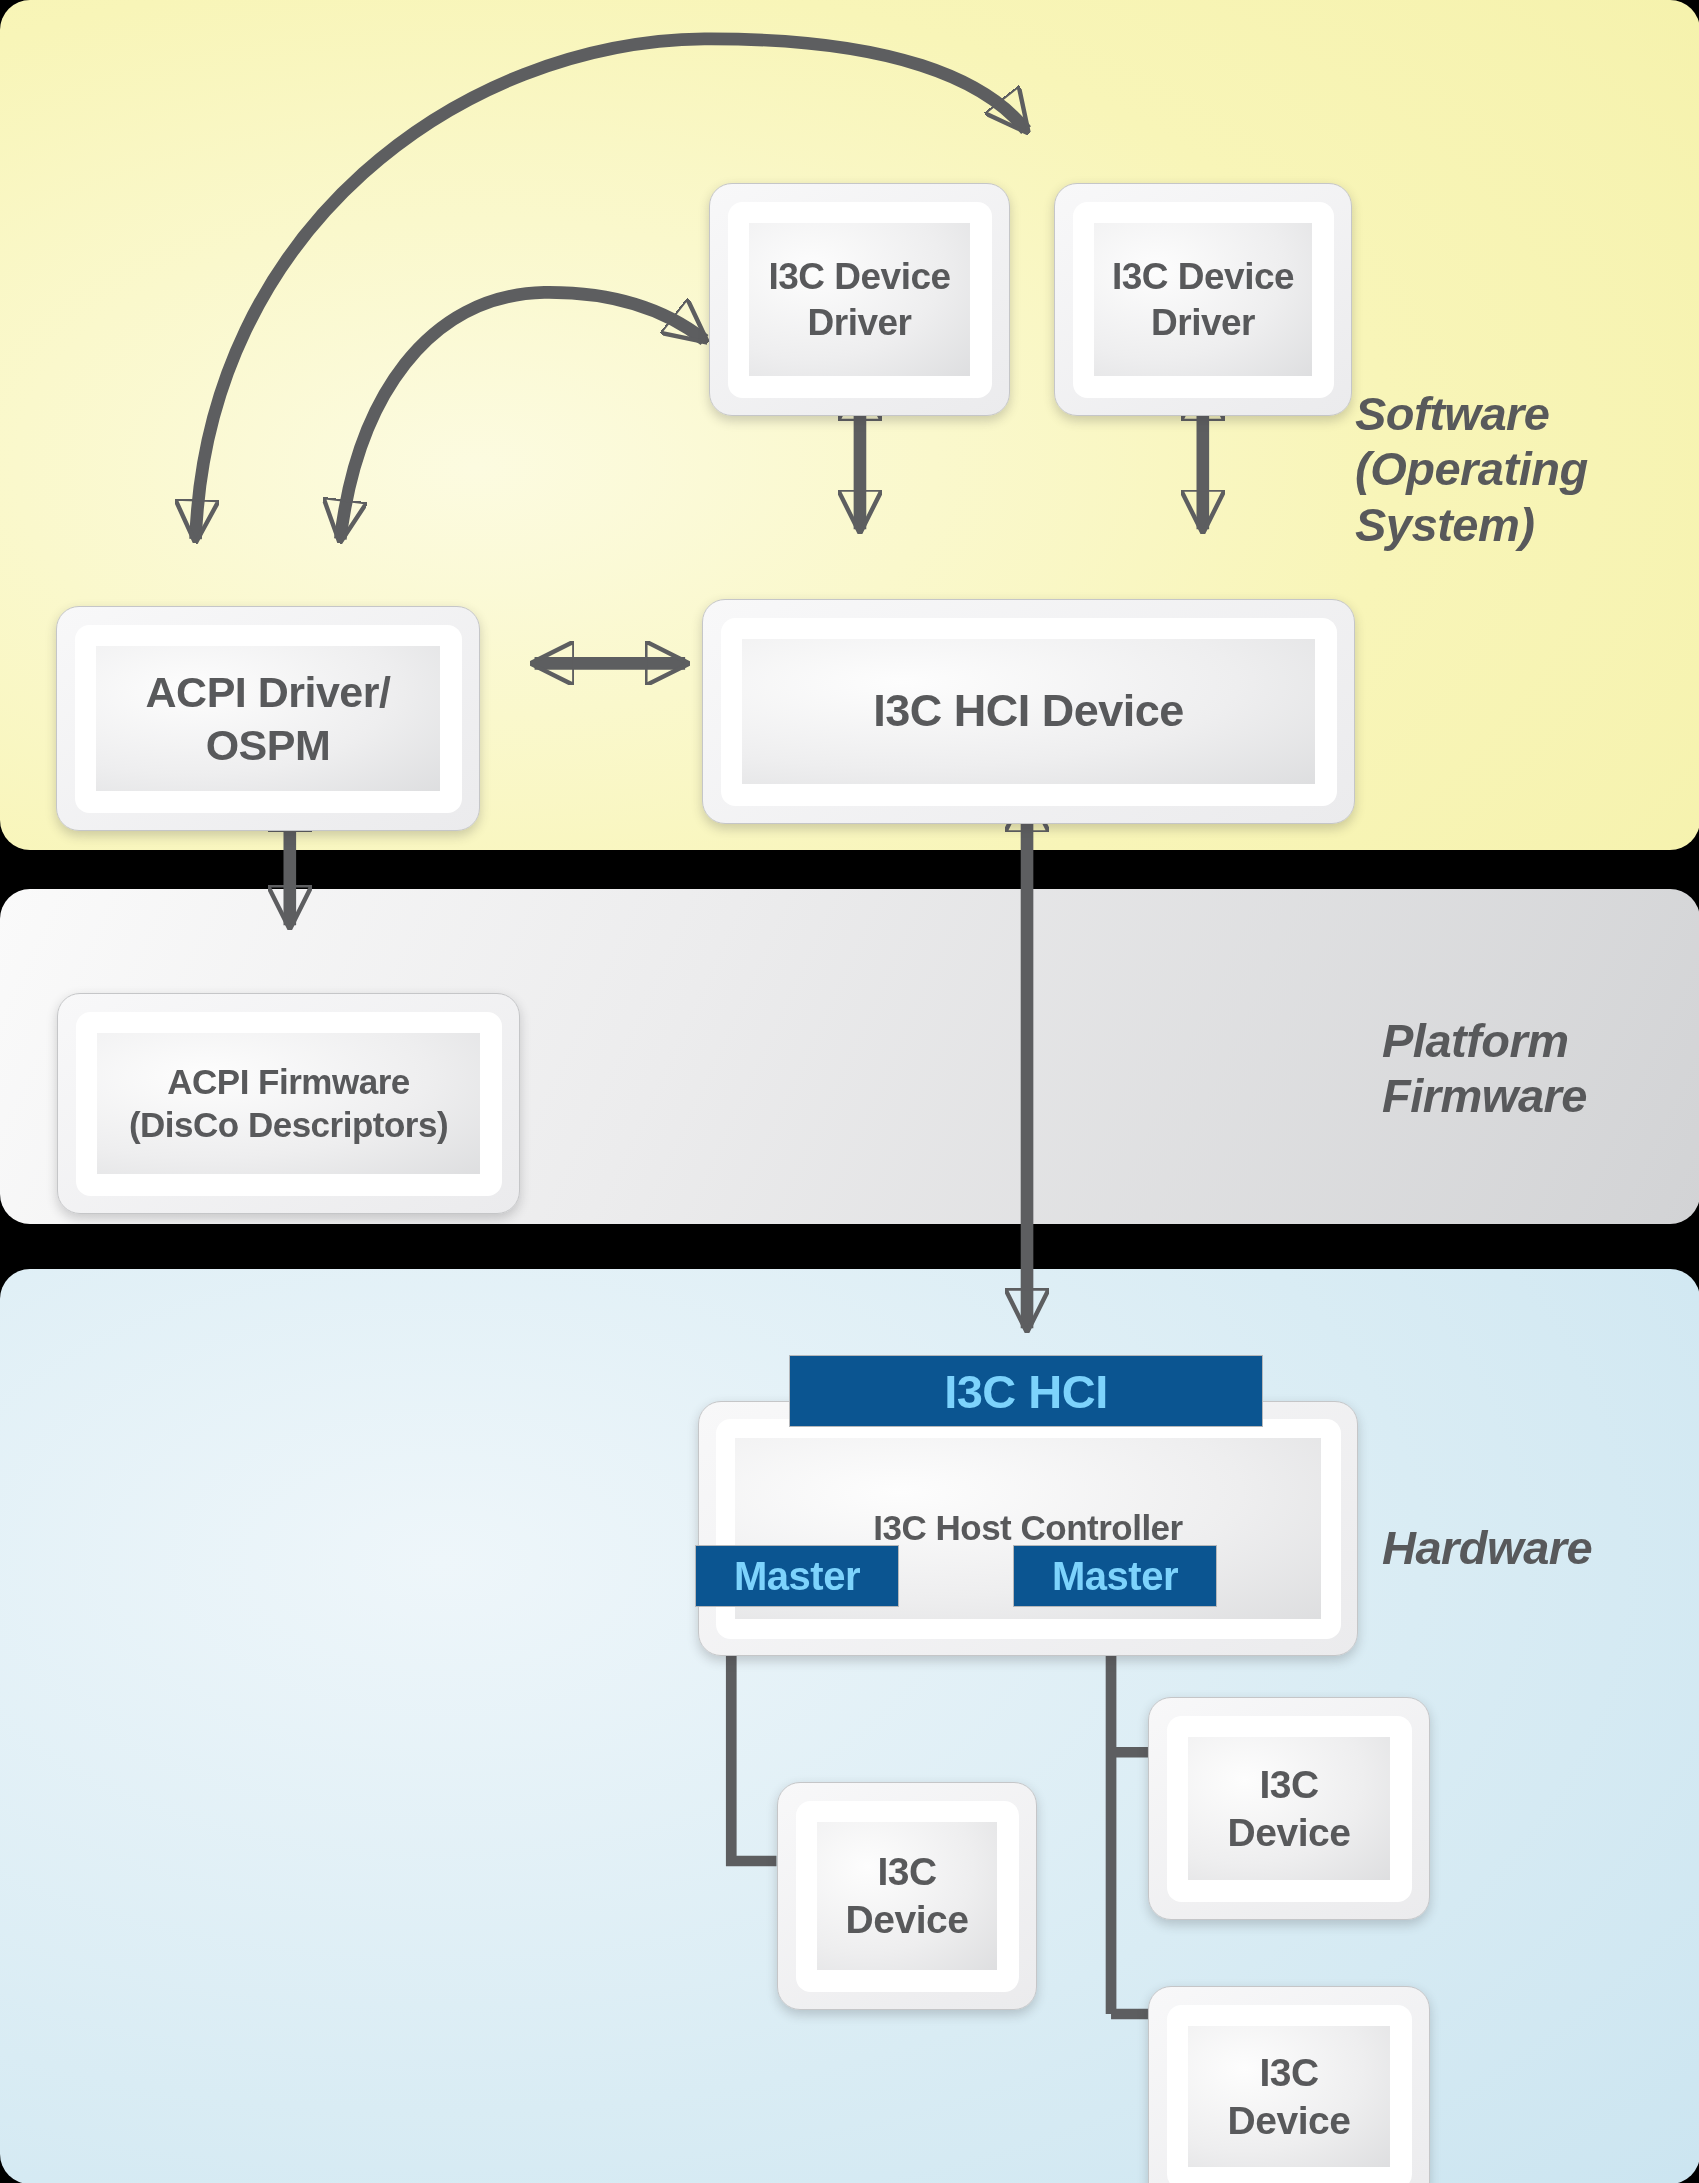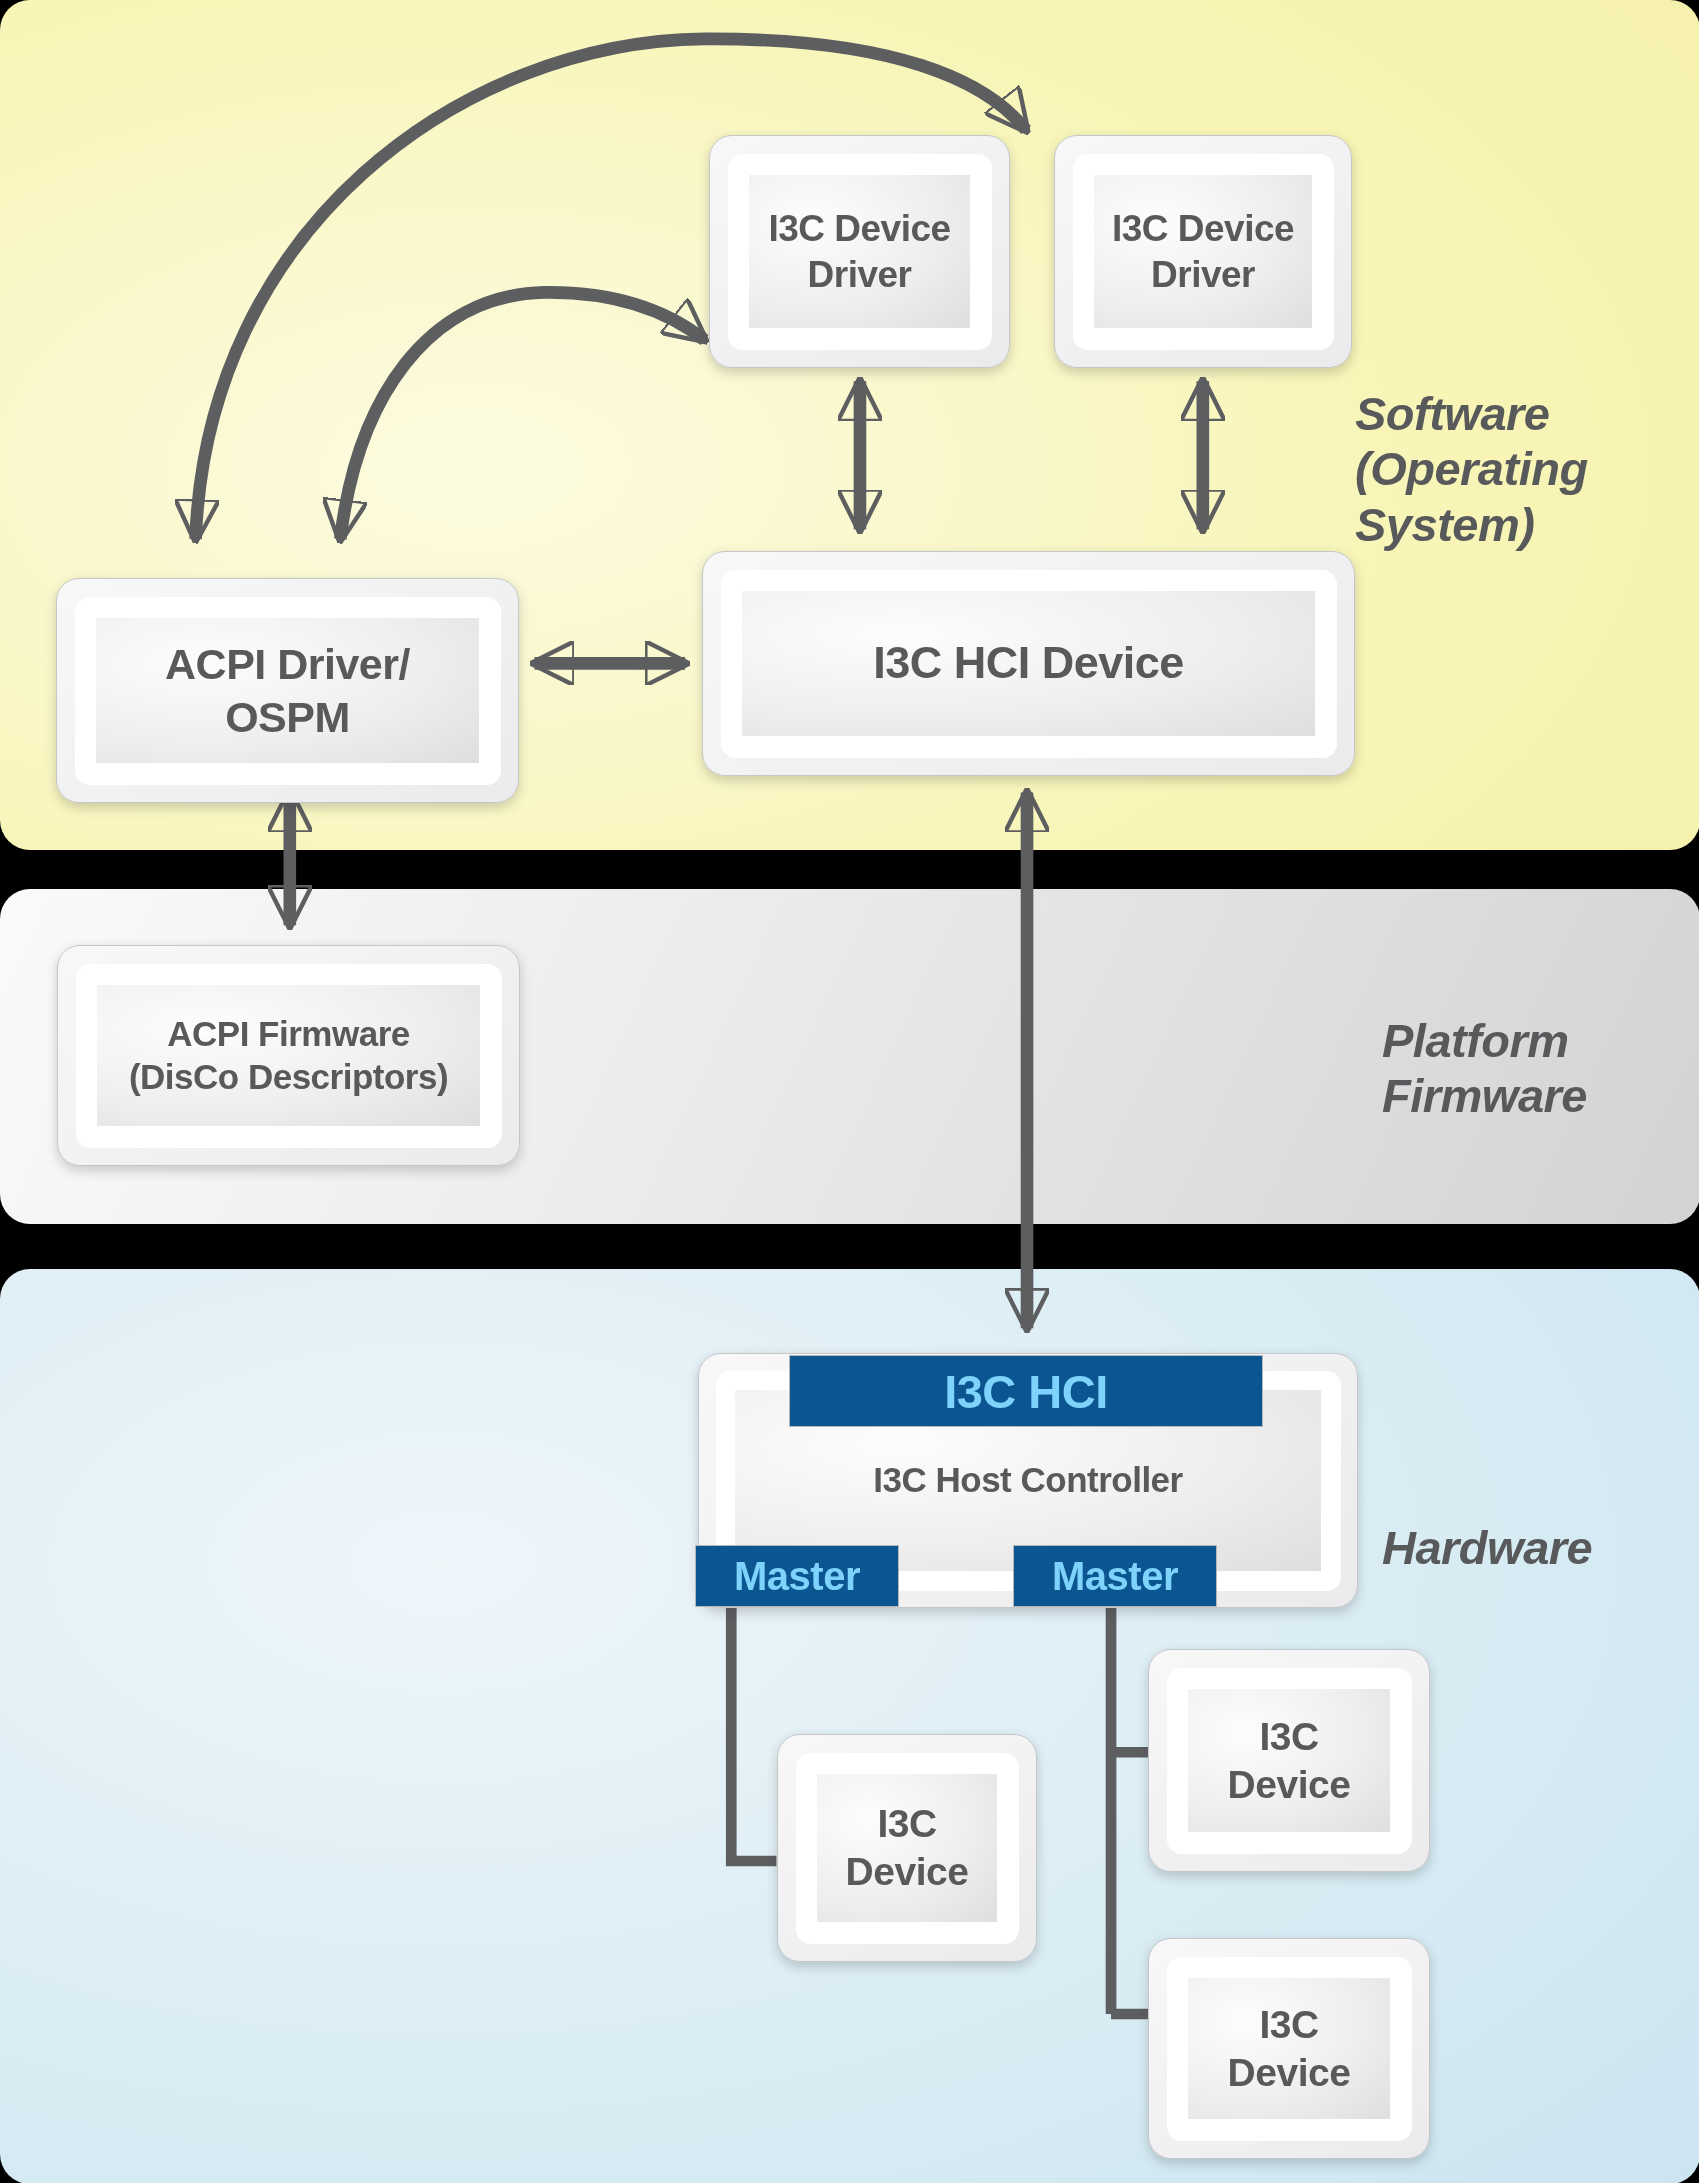--- a/index.html
+++ b/index.html
@@ -33,36 +33,36 @@
   }
   #label-software{left:1355px;top:386px;width:311px;font-size:47px;}
   #label-firmware{left:1382px;top:1013px;width:272px;font-size:47px;}
   #label-hardware{left:1382px;top:1520px;width:272px;font-size:47px;}
 
   .node{
     position:absolute;box-sizing:border-box;
     background:linear-gradient(150deg,#f8f8f9 0%,#ebebed 100%);
     border:1.9px solid #c5c6c8;border-radius:23px;
     box-shadow:0 4.9px 10.7px rgba(50,50,55,.22);
-    padding:17.5px;z-index:3;
+    padding:17.5px;z-index:3;margin-top:48px;
   }
   .node-ring{
     box-sizing:border-box;width:100%;height:100%;
     background:#fff;border-radius:14.6px;padding:21.4px;display:flex;
   }
   .node-panel{
     flex:1;display:flex;align-items:center;justify-content:center;
     background:radial-gradient(130% 130% at 28% 30%, #fdfdfd 0%, #eeeeef 45%, #d2d3d5 100%);
     color:var(--text-gray);font-weight:bold;text-align:center;
     white-space:pre-line;line-height:1.22;letter-spacing:-0.5px;
   }
   #node-dd1{left:709px;top:135px;width:301px;height:233px;}
   #node-dd2{left:1054px;top:135px;width:298px;height:233px;}
   #node-dd1 .node-panel,#node-dd2 .node-panel{font-size:37px;}
-  #node-acpi-driver{left:56px;top:578px;width:463px;height:225px;}
+  #node-acpi-driver{left:56px;top:558px;width:424px;height:225px;}
   #node-acpi-driver .node-panel{font-size:43px;}
   #node-hci-driver{left:702px;top:551px;width:653px;height:225px;}
   #node-hci-driver .node-panel{font-size:45px;}
   #node-acpi-fw{left:57px;top:945px;width:463px;height:221px;}
   #node-acpi-fw .node-panel{font-size:35px;}
   #node-host{left:698px;top:1353px;width:660px;height:255px;padding:16.5px;}
   #node-host .node-ring{padding:19.4px;}
   #node-host .node-panel{font-size:35px;}
   #node-dev1{left:777px;top:1734px;width:260px;height:228px;}
   #node-dev2{left:1148px;top:1649px;width:282px;height:223px;}

